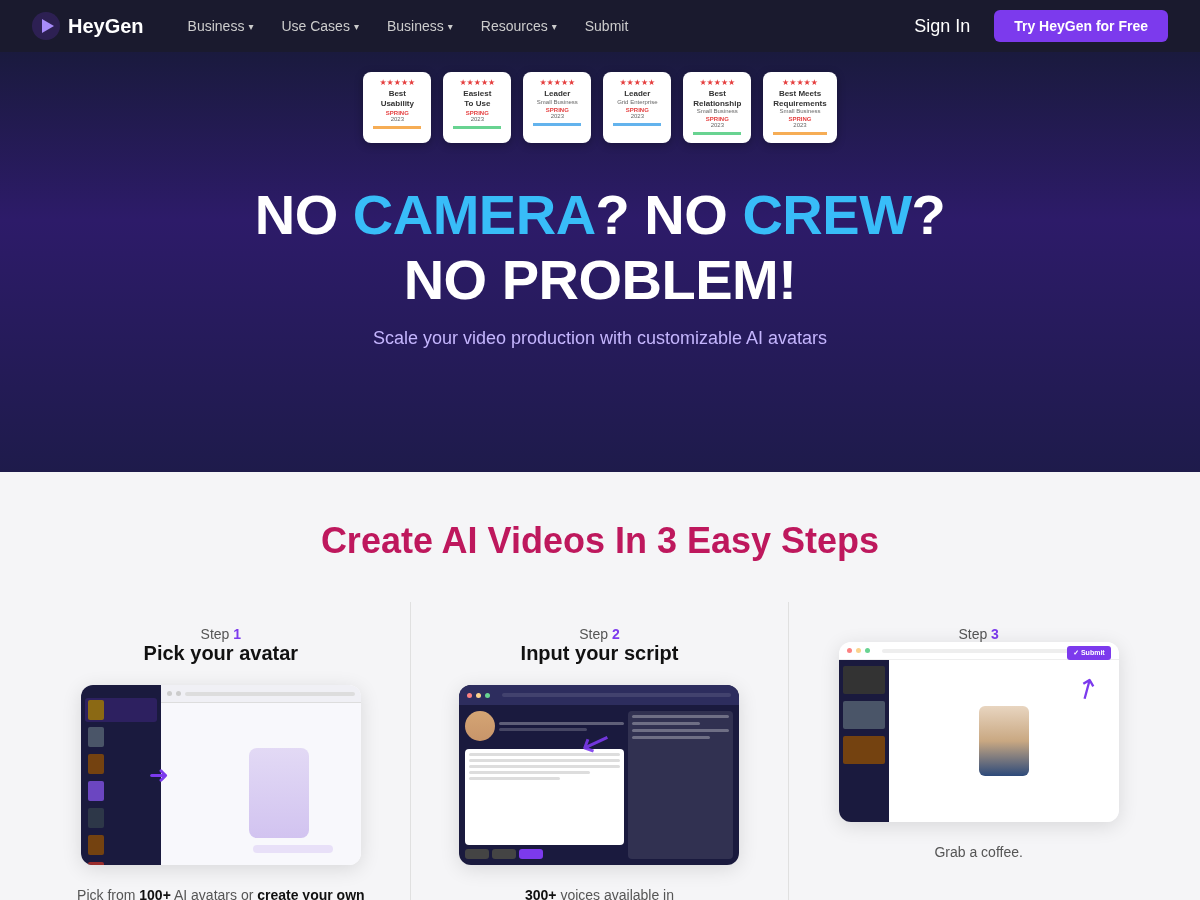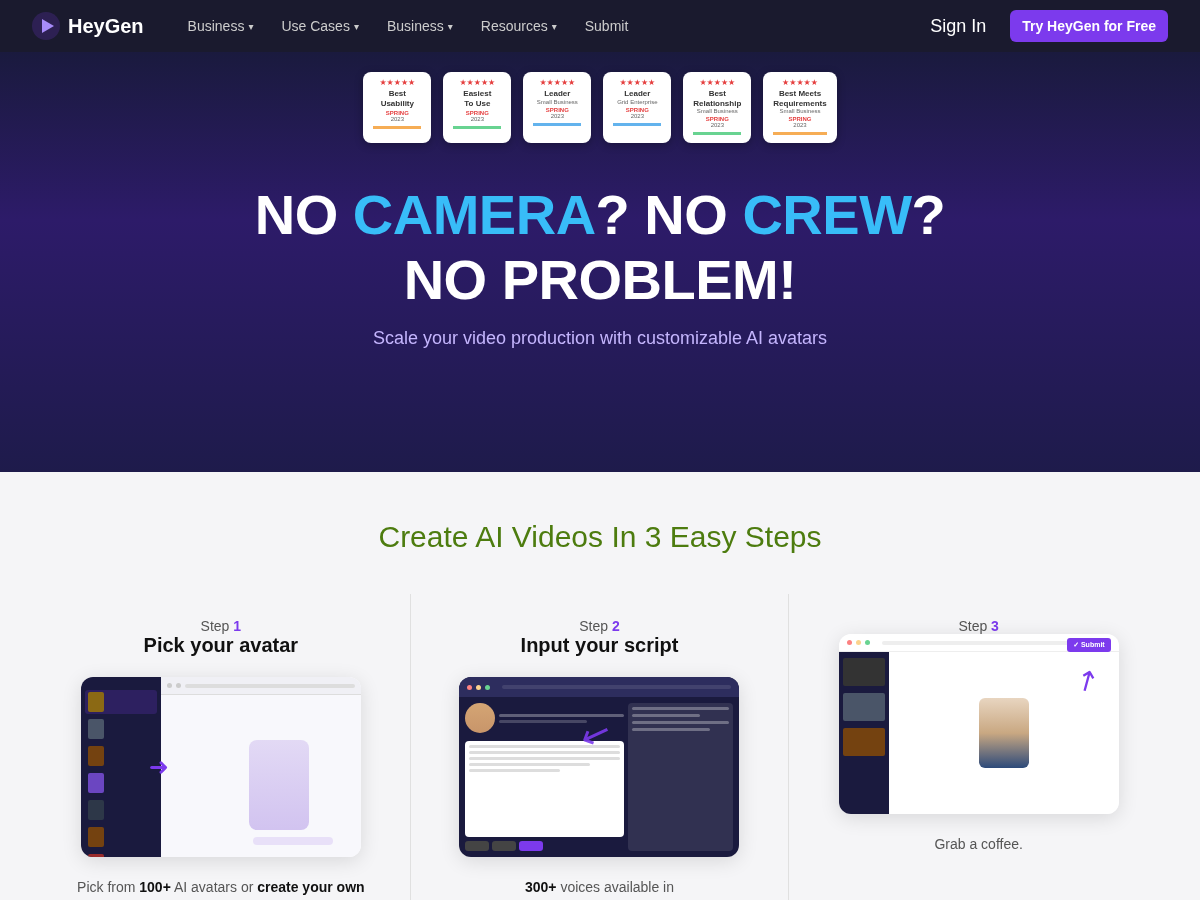--- a/index.html
+++ b/index.html
@@ -16,21 +16,21 @@
     .nav-links { display: flex; align-items: center; gap: 4px; flex: 1; }
     .nav-link {
       color: #ccc; font-size: 14px; padding: 6px 12px; cursor: pointer;
       display: flex; align-items: center; gap: 4px; border-radius: 4px;
     }
     .nav-link .chevron { font-size: 10px; }
     .nav-actions { display: flex; align-items: center; gap: 12px; }
     .nav-signin { color: #fff; font-size: 18px; cursor: pointer; padding: 6px 12px; }
     .nav-cta {
       background: #7c3aed; color: #fff; border: none; border-radius: 6px;
-      padding: 8px 12px; font-size: 14px; font-weight: 600; cursor: pointer;
+      padding: 8px 20px; font-size: 14px; font-weight: 600; cursor: pointer;
     }
 
     
     .hero {
       background: linear-gradient(180deg, #1a1a3e 0%, #2d1b69 40%, #1e1b4b 100%);
       padding: 20px 0 60px;
       text-align: center;
       min-height: 420px;
     }
 
@@ -55,22 +55,22 @@
     .hero-heading {
       font-size: 56px; font-weight: 800; color: #fff; line-height: 1.15;
       margin-bottom: 16px; letter-spacing: -0.5px;
     }
     .hero-heading .highlight { color: #38bdf8; }
     .hero-sub { font-size: 18px; color: #c4b5fd; }
 
     
     .steps-section { background: #f5f5f7; padding: 48px 32px; }
     .steps-title {
-      text-align: center; font-size: 30px; font-weight: 400;
-      color: #4d7c0f; margin-bottom: 40px;
+      text-align: center; font-size: 36px; font-weight: 700;
+      color: #be185d; margin-bottom: 40px;
     }
     .steps-grid {
       display: grid; grid-template-columns: 1fr 1fr 1fr;
       gap: 0; max-width: 1140px; margin: 0 auto;
     }
     .step-col {
       display: flex; flex-direction: column; align-items: center;
       padding: 24px 32px; text-align: center;
       border-right: 1px solid #e0e0e0;
     }

